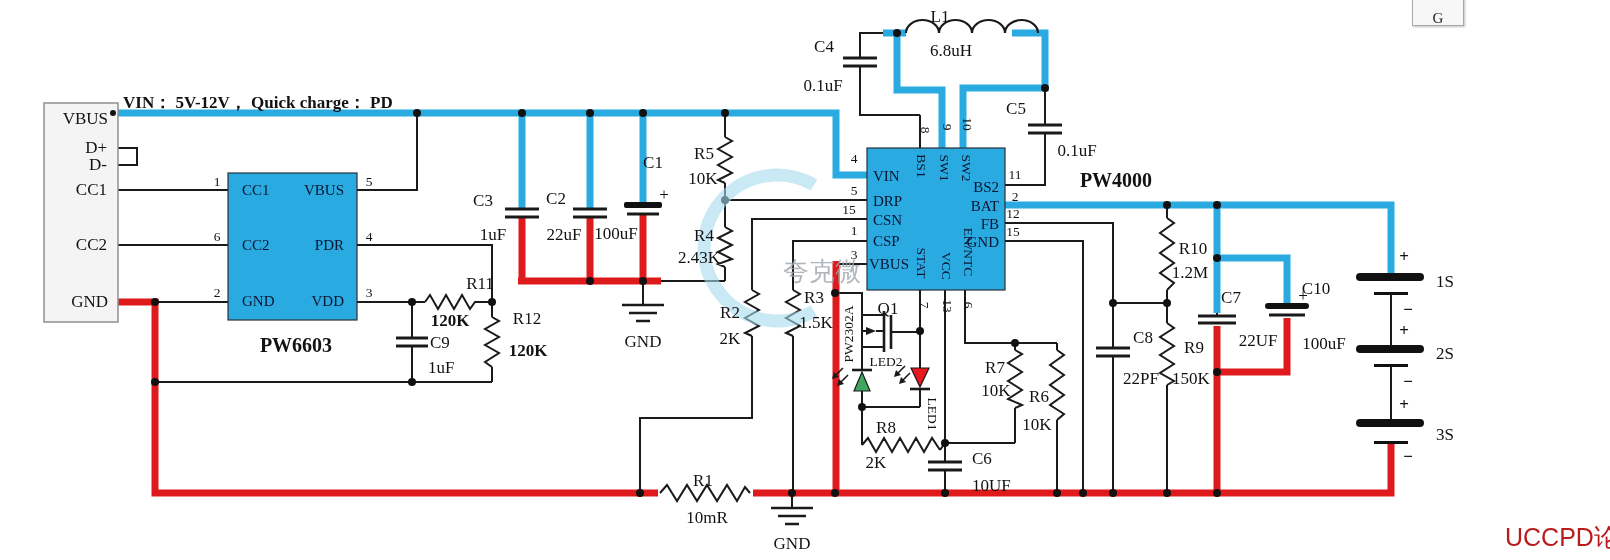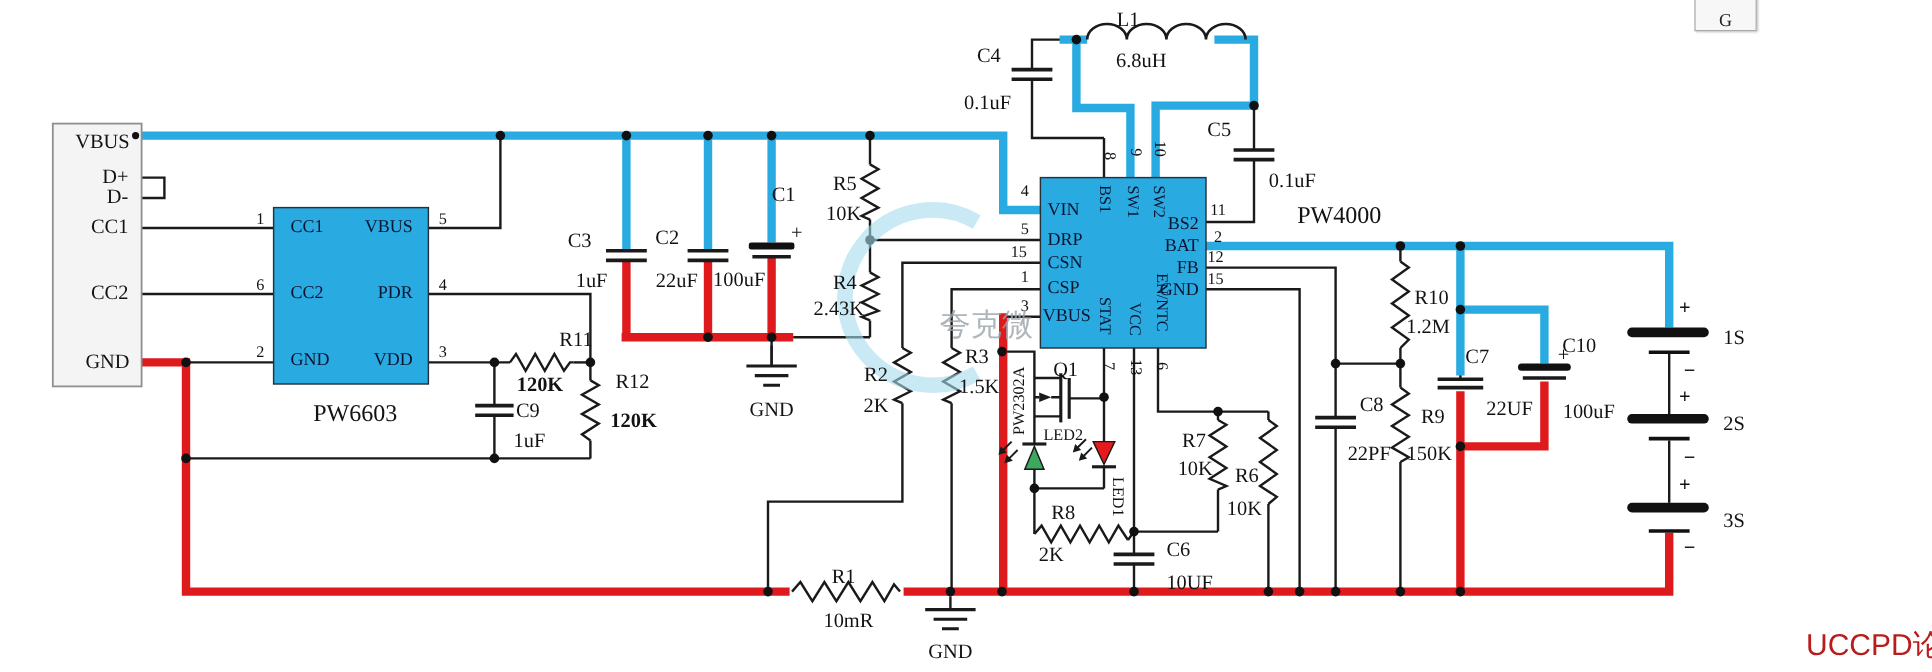--- a/index.html
+++ b/index.html
@@ -5,21 +5,21 @@
   html,body{margin:0;padding:0;background:#fff;}
   #stage{position:relative;width:1610px;height:560px;background:#ffffff;overflow:hidden;
          font-family:"Liberation Serif",serif;}
   #wires{position:absolute;left:0;top:0;}
   .L{position:absolute;font:17px "Liberation Serif",serif;color:#121212;
      transform:translate(-50%,-50%);white-space:nowrap;font-style:normal;line-height:1;}
   .la{transform:translate(0,-50%);}
   .ra{transform:translate(-100%,-50%);}
   .sm{font-size:13.5px;}
   .b{font-weight:bold;}
-  .big{font-size:20px;font-weight:normal;text-align:right;}
+  .big{font-size:20px;font-weight:bold;text-align:right;}
   .in{font-size:15px;color:#0c1430;}
   .insm{font-size:13.5px;color:#0c1430;}
   .rot{transform:translate(-50%,-50%) rotate(90deg);}
   .rotcc{transform:translate(-50%,-50%) rotate(-90deg);}
   .wm-logo{font:italic bold 46px "Liberation Serif",serif;color:#2f9fde;opacity:.85;letter-spacing:2px;}
   .wm-cn{font:26px "Liberation Sans",sans-serif;color:#9aa4ab;opacity:.8;}
   .forum{font:25px "Liberation Sans",sans-serif;color:#b91c1c;margin-left:38px;}
   .gbtn{position:absolute;left:1412px;top:-9px;width:50px;height:33px;background:#f7f7f7;
         border:1.5px solid #a9a9a9;box-shadow:1px 1px 2px rgba(0,0,0,.25);
         font:15px "Liberation Serif",serif;color:#222;text-align:center;line-height:52px;}
@@ -222,20 +222,21 @@
         <circle cx="1167" cy="303" r="4"></circle>
     <circle cx="1167" cy="205" r="4"></circle>
         <circle cx="1217" cy="205" r="4"></circle>
     <circle cx="1217" cy="258" r="4"></circle>
         <circle cx="1217" cy="372" r="4"></circle>
   </g>
 
   <path d="M814,185 A73,73 0 1 0 814,311" stroke="#a5dbef" stroke-width="13" fill="none" opacity="0.6"></path>
 </svg>
 
+<i class="L la b" style="left:123px;top:102px">VIN： 5V-12V， Quick charge： PD</i>
 
 <i class="L ra" style="left:108px;top:118px">VBUS</i>
 <i class="L ra" style="left:107px;top:147px">D+</i>
 <i class="L ra" style="left:107px;top:164px">D-</i>
 <i class="L ra" style="left:107px;top:189px">CC1</i>
 <i class="L ra" style="left:107px;top:244px">CC2</i>
 <i class="L ra" style="left:108px;top:301px">GND</i>
 
 <i class="L big" style="left:296px;top:345px">PW6603</i>
 <i class="L in la" style="left:242px;top:190px">CC1</i>

